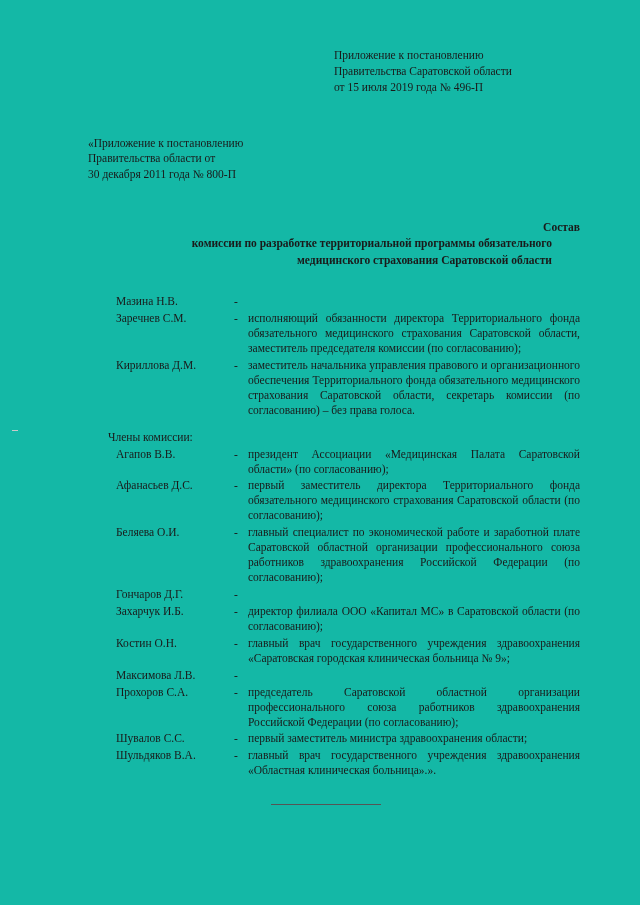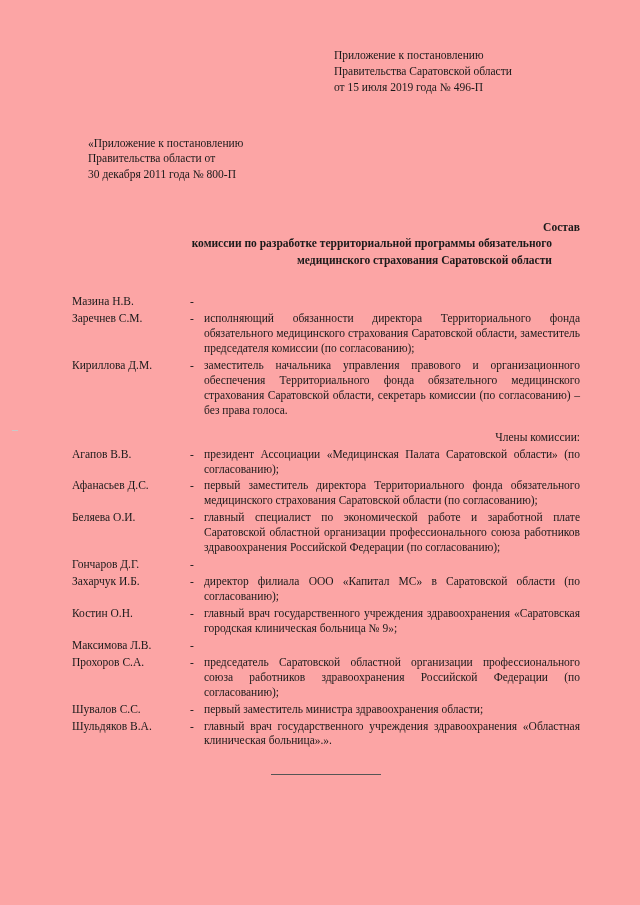--- a/index.html
+++ b/index.html
@@ -12,21 +12,21 @@
     height: 905px;
     font-family: "Liberation Serif", serif;
     color: #1a1a1a;
   }
   .page {
     position: relative;
     width: 640px;
     height: 905px;
     box-sizing: border-box;
     padding: 48px 60px 40px 72px;
-    background: #fca5a5;
+    background: #14b8a6;
   }
   .header-block {
     margin-left: 262px;
     font-size: 11.5px;
     line-height: 1.38;
   }
   .header-block div {
     white-space: pre;
   }
   .header-block.second {
@@ -53,37 +53,37 @@
     display: flex;
     align-items: flex-start;
     margin-bottom: 2px;
     font-size: 11.5px;
     line-height: 1.30;
   }
   .entry .who {
     width: 118px;
     flex: 0 0 118px;
     white-space: nowrap;
+    margin-left: 44px;
   }
   .entry .dash {
     width: 14px;
     flex: 0 0 14px;
     text-align: left;
   }
   .entry .what {
     flex: 1 1 auto;
     text-align: justify;
     text-justify: inter-word;
     hyphens: none;
   }
   .members-heading {
     margin: 12px 0 2px 36px;
     font-size: 11.5px;
     line-height: 1.3;
-    text-align: right;
   }
   .footer-rule {
     margin: 26px auto 0 auto;
     width: 110px;
     border-top: 1px solid #555;
   }
   .page-edge-mark {
     position: absolute;
     left: 12px;
     top: 430px;

